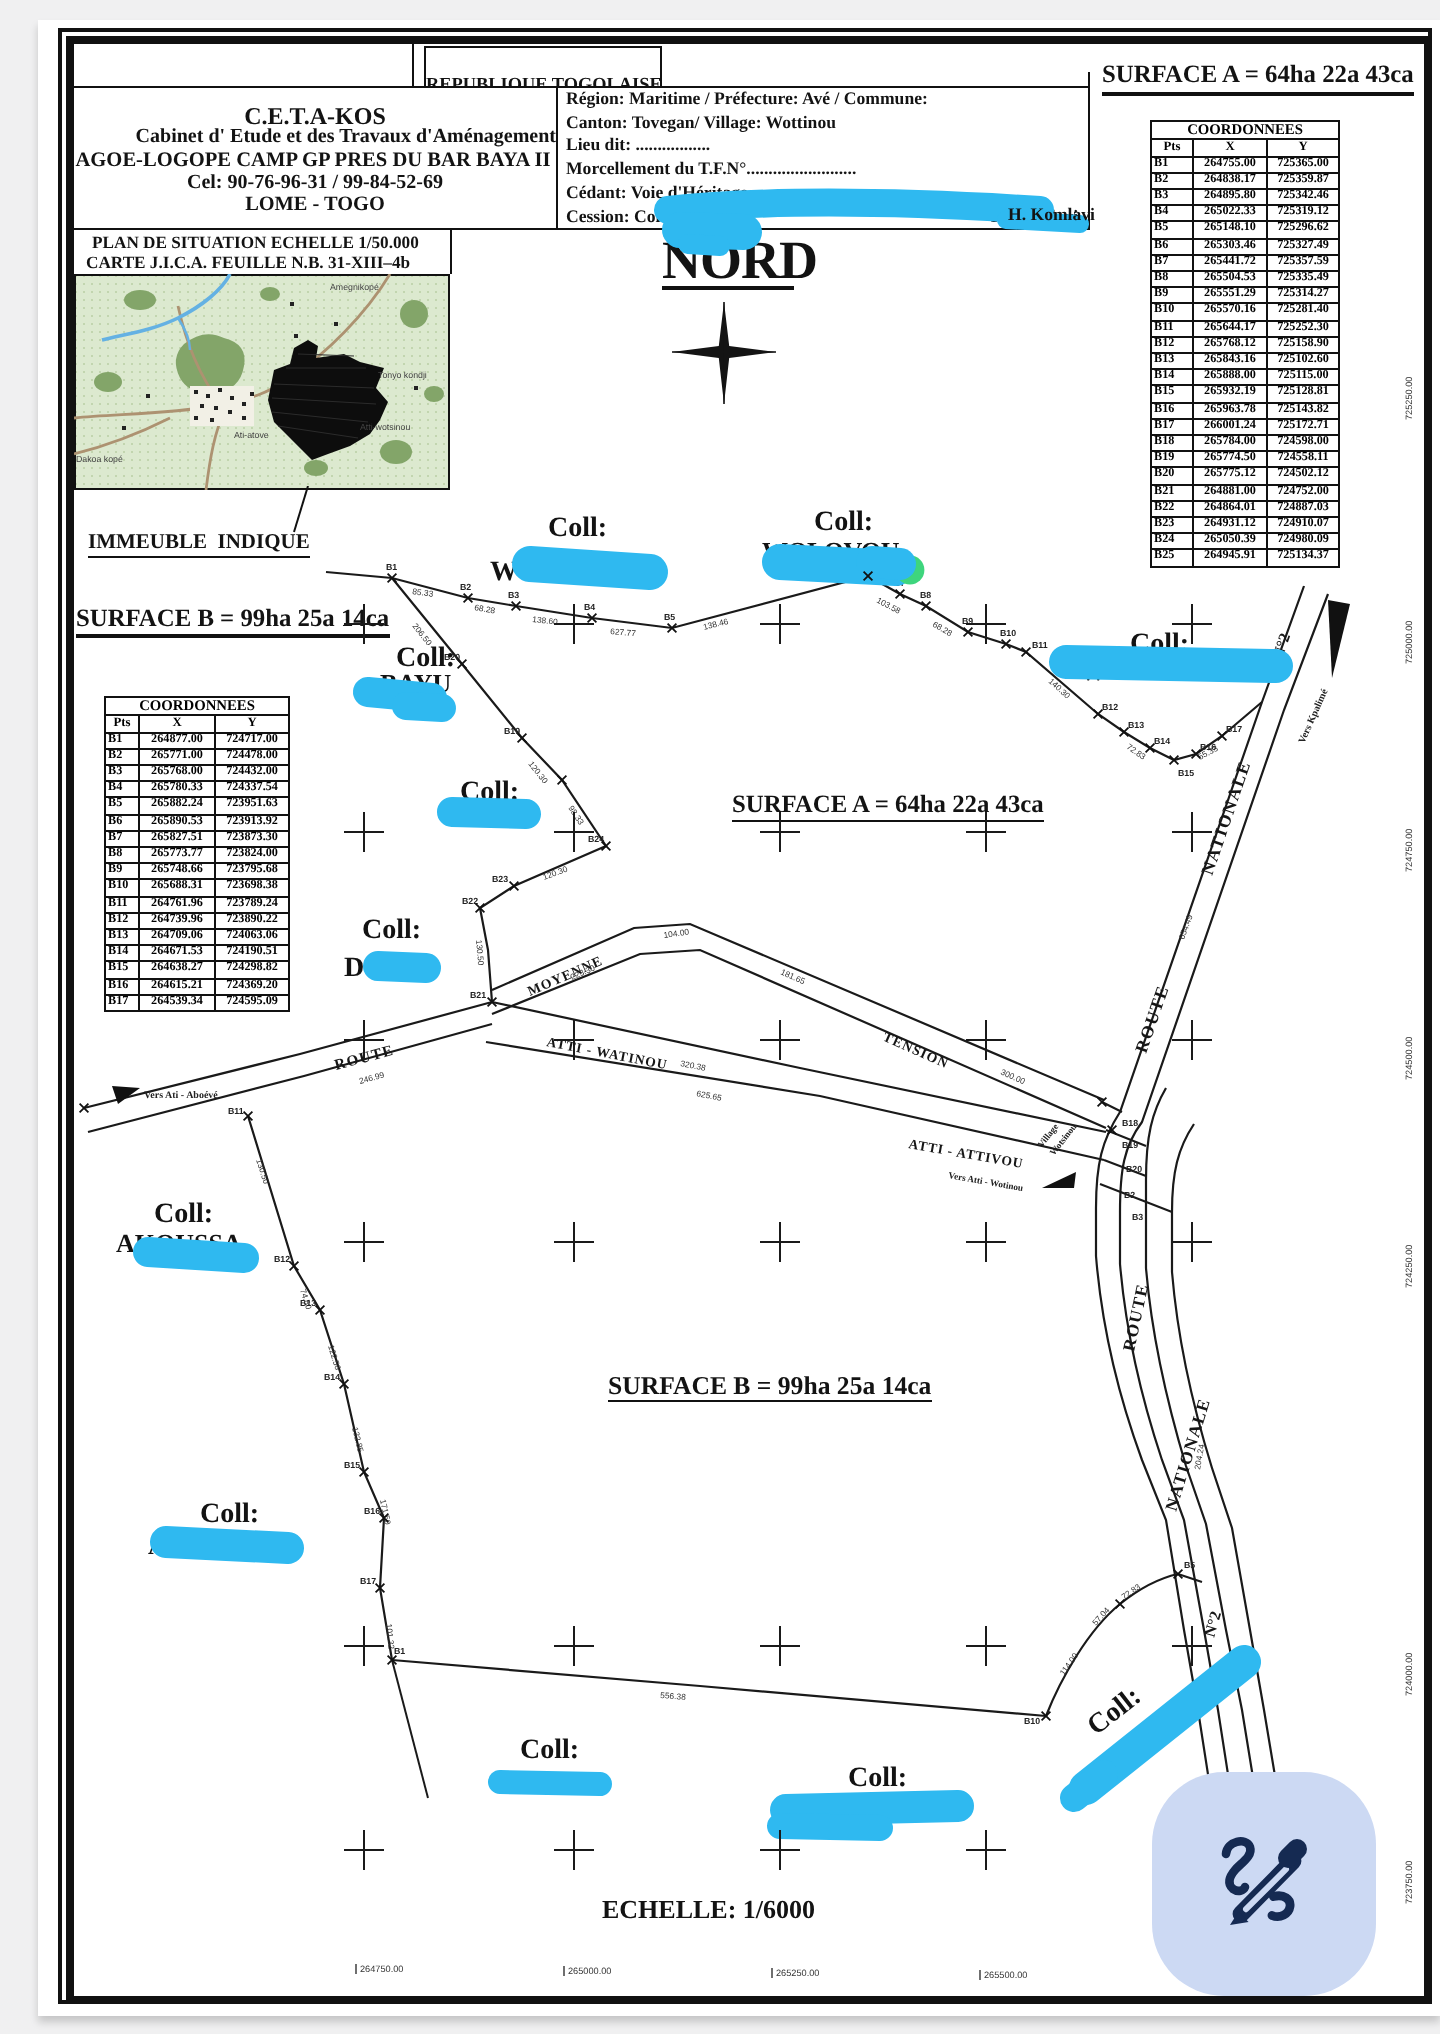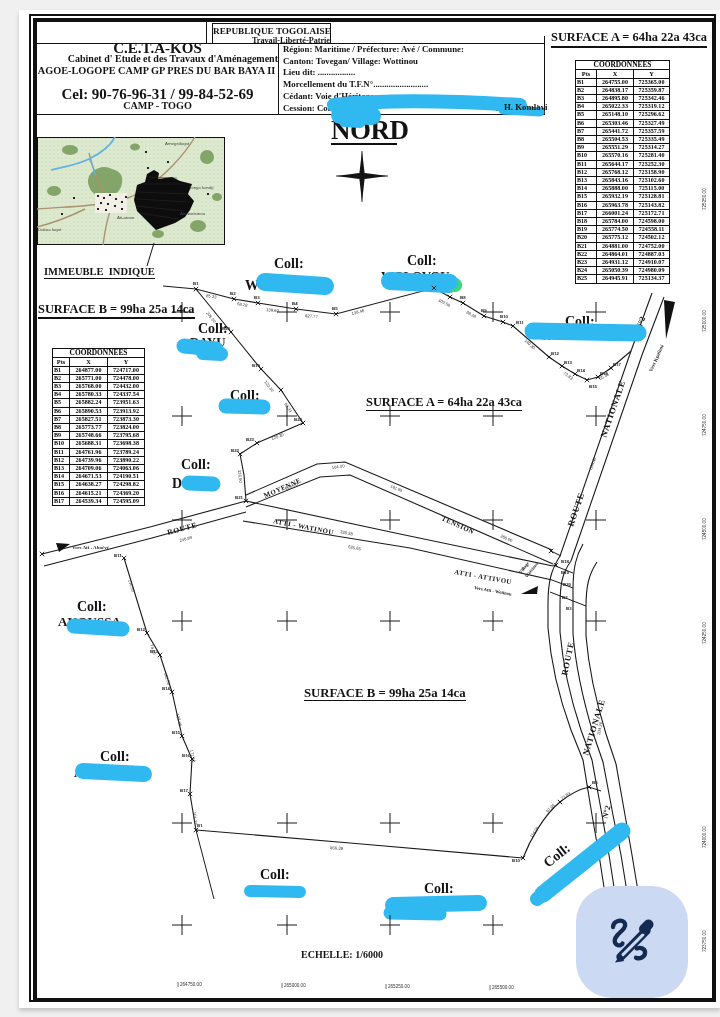--- a/index.html
+++ b/index.html
@@ -16,62 +16,66 @@
 
 <div class="abs" style="left:29px;top:14px;width:683px;height:984px;border:2px solid #111;"></div>
 
 <div class="abs" style="left:33px;top:18px;width:675px;height:976px;border:4px solid #111;"></div>
 
 <div class="abs" style="left:37px;top:43px;width:507px;height:1.4px;background:#111;"></div>
 
 <div class="abs" style="left:206px;top:22px;width:1.2px;height:21px;background:#111;"></div>
 
 <div class="abs b" style="left:212px;top:23px;width:117px;height:19px;border:1.5px solid #111;text-align:center;white-space:nowrap;overflow:hidden;">
-  <div style="font-size:9.2px;line-height:9.8px;margin-top:3px;">REPUBLIQUE TOGOLAISE</div>
+  <div style="font-size:9.2px;line-height:9.8px;margin-top:14px;">REPUBLIQUE TOGOLAISE</div>
   <div style="font-size:8.2px;line-height:8.4px;text-align:right;">Travail-Liberté-Patrie</div>
 </div>
 
 <div class="abs b" style="left:37px;top:43px;width:241px;height:71px;text-align:center;">
-  <div style="font-size:15px;line-height:11px;">C.E.T.A-KOS</div>
+  <div style="font-size:12px;line-height:11px;margin-top:10px;">C.E.T.A-KOS</div>
   <div style="font-size:10px;line-height:10.5px;text-align:right;">Cabinet d' Etude et des Travaux d'Aménagement</div>
   <div style="font-size:10.3px;line-height:11px;white-space:nowrap;margin-left:-2px;">AGOE-LOGOPE CAMP GP PRES DU BAR BAYA II</div>
-  <div style="font-size:15px;line-height:11.5px;margin-top:13px;">Cel: 90-76-96-31 / 99-84-52-69</div>
-  <div style="font-size:10.2px;line-height:11.5px;">CAMP - TOGO</div>
+  <div style="font-size:10px;line-height:11.5px;">Cel: 90-76-96-31 / 99-84-52-69</div>
+  <div style="font-size:10.2px;line-height:11.5px;">LOME - TOGO</div>
 </div>
 
 <div class="abs" style="left:278px;top:43px;width:1.3px;height:71px;background:#111;"></div>
 
 <div class="abs" style="left:543.5px;top:36px;width:1.3px;height:78px;background:#111;"></div>
 
 <div class="abs" style="left:37px;top:113.5px;width:508px;height:1.4px;background:#111;"></div>
 
 <div class="abs b" style="left:283px;top:44px;width:260px;font-size:8.8px;line-height:11.7px;white-space:nowrap;">
   Région: Maritime / Préfecture: Avé / Commune:<br>
   Canton: Tovegan/ Village: Wottinou<br>
   Lieu dit: .................<br>
   Morcellement du T.F.N°.........................<br>
   Cédant: Voie d'Héritage<br>
   Cession: Coll:<span style="display:inline-block;width:160px;"></span>H. Komlavi
 </div>
 
+<div class="abs b" style="left:37px;top:114px;width:188px;height:23px;border-right:1.4px solid #111;">
+  <div style="font-size:8.6px;line-height:10px;margin:2px 0 0 9px;white-space:nowrap;">PLAN DE SITUATION ECHELLE 1/50.000</div>
+  <div style="font-size:8.6px;line-height:10px;margin-left:6px;white-space:nowrap;">CARTE J.I.C.A. FEUILLE N.B. 31-XIII–4b</div>
+</div>
 
 <div class="abs b" style="left:551px;top:30px;font-size:12.4px;white-space:nowrap;border-bottom:2px solid #111;padding-bottom:1px;">SURFACE A = 64ha 22a 43ca</div>
 
 <div class="abs b" style="left:331px;top:118px;width:66px;text-align:center;font-size:27px;letter-spacing:-0.5px;border-bottom:2.4px solid #111;line-height:25px;">NORD</div>
 
 
 <div class="abs b" style="left:44px;top:266px;white-space:nowrap;font-size:10.5px;border-bottom:1.6px solid #111;line-height:11.5px;">IMMEUBLE&nbsp; INDIQUE</div>
 
 <div class="abs b" style="left:38px;top:302px;white-space:nowrap;font-size:12.4px;border-bottom:2px solid #111;line-height:15px;">SURFACE B = 99ha 25a 14ca</div>
 
 <div class="abs b" style="left:366px;top:396px;white-space:nowrap;font-size:12.4px;border-bottom:1.8px solid #111;line-height:13.5px;">SURFACE A = 64ha 22a 43ca</div>
 
 <div class="abs b" style="left:304px;top:686px;white-space:nowrap;font-size:12.8px;border-bottom:1.8px solid #111;line-height:14px;">SURFACE B = 99ha 25a 14ca</div>
 
-<div class="abs b" style="left:301px;top:948px;white-space:nowrap;font-size:10px;line-height:14px;">ECHELLE: 1/6000</div>
+<div class="abs b" style="left:301px;top:948px;white-space:nowrap;font-size:13px;line-height:14px;">ECHELLE: 1/6000</div>
 
 
 <svg class="abs" style="left:37px;top:137px;" width="188" height="108" viewBox="0 0 188 108">
   <defs>
     <pattern id="dotty" width="4" height="4" patternUnits="userSpaceOnUse">
       <rect width="4" height="4" fill="#dce9cf"></rect>
       <circle cx="1" cy="1" r="0.5" fill="#b9cfa4"></circle>
     </pattern>
   </defs>
   <rect x="0" y="0" width="188" height="108" fill="url(#dotty)" stroke="#111" stroke-width="2"></rect>

